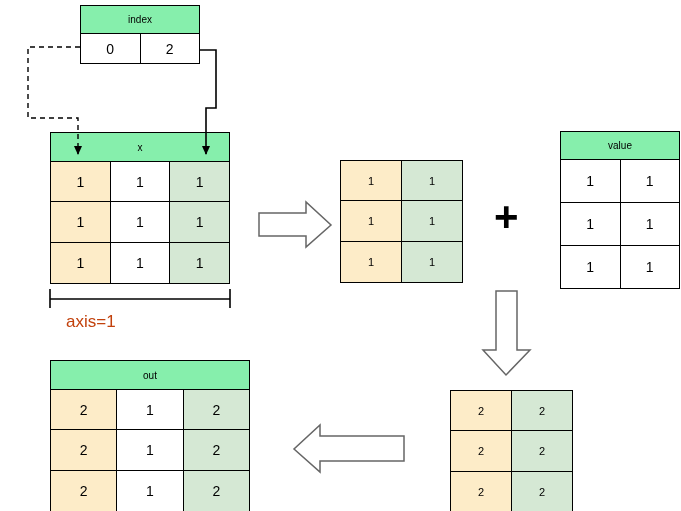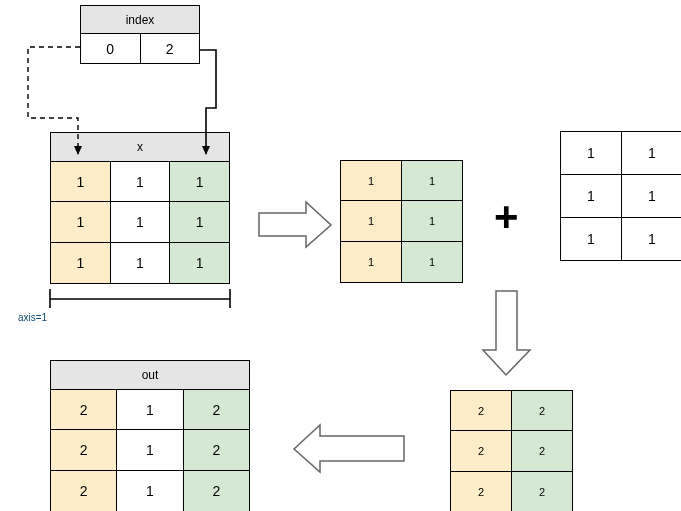--- a/index.html
+++ b/index.html
@@ -25,22 +25,22 @@
     background: #ffffff;
   }
   .tbl td, .tbl th {
     border: 1px solid #000000;
     text-align: center;
     vertical-align: middle;
     font-weight: normal;
     padding: 0;
   }
   .hdr {
-    font-size: 12px;
-    background: #e5e5e5;
+    font-size: 10px;
+    background: #86efac;
     color: #000;
   }
   .cell {
     font-size: 14px;
   }
   .cell-sm {
     font-size: 11px;
   }
   .c-orange { background: #fdecc8; }
   .c-green  { background: #d5e8d4; }
@@ -49,23 +49,24 @@
   .svg-layer {
     position: absolute;
     left: 0;
     top: 0;
     width: 681px;
     height: 511px;
     pointer-events: none;
   }
   .axis-label {
     position: absolute;
-    font-size: 10px;
-    color: #0c4a6e;
+    font-size: 17px;
+    color: #c2410c;
     white-space: nowrap;
+    margin-left: 48px;
   }
   .plus-sign {
     position: absolute;
     font-size: 42px;
     font-weight: bold;
     line-height: 1;
     color: #000;
     font-family: "Liberation Sans", sans-serif;
   }
 </style>
@@ -123,20 +124,23 @@
       <td class="cell-sm c-orange" style="height:40px;">1</td>
       <td class="cell-sm c-green" style="height:40px;">1</td>
     </tr>
   </tbody>
     </table>
 
   <div class="plus-sign" style="left:494px; top:196px;">+</div>
 
   <table class="tbl" style="left:560px; top:131px; width:120px;">
     <tbody>
+        <tr>
+      <th class="hdr" colspan="2" style="height:27px;">value</th>
+    </tr>
     <tr>
       <td class="cell c-white" style="height:42px; width:60px;">1</td>
       <td class="cell c-white" style="height:42px; width:60px;">1</td>
     </tr>
     <tr>
       <td class="cell c-white" style="height:42px;">1</td>
       <td class="cell c-white" style="height:42px;">1</td>
     </tr>
     <tr>
       <td class="cell c-white" style="height:42px;">1</td>

